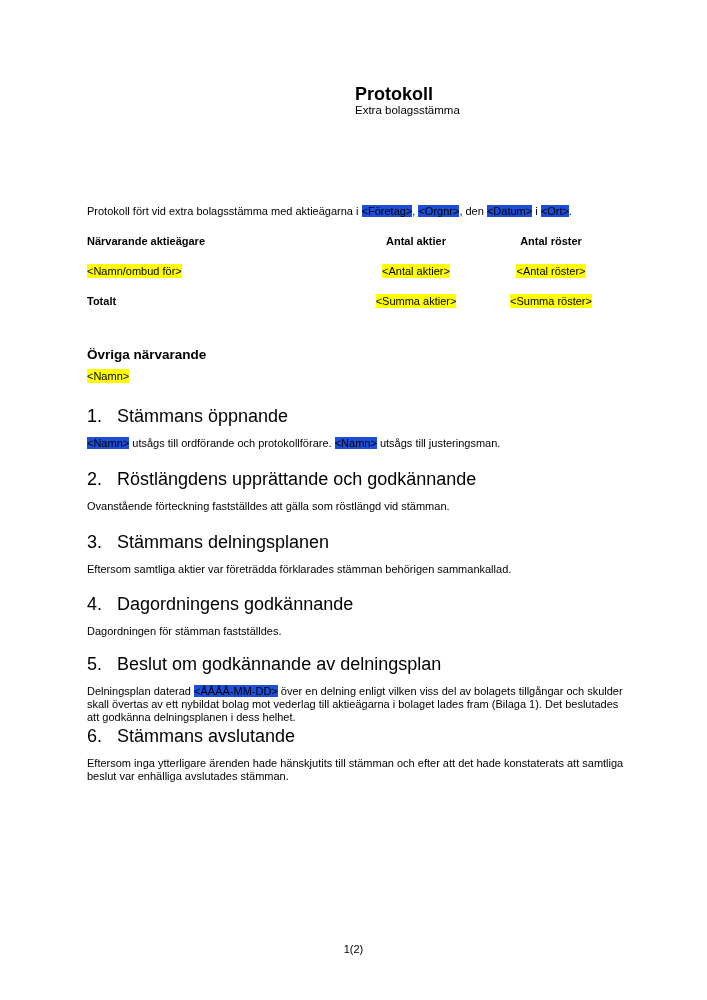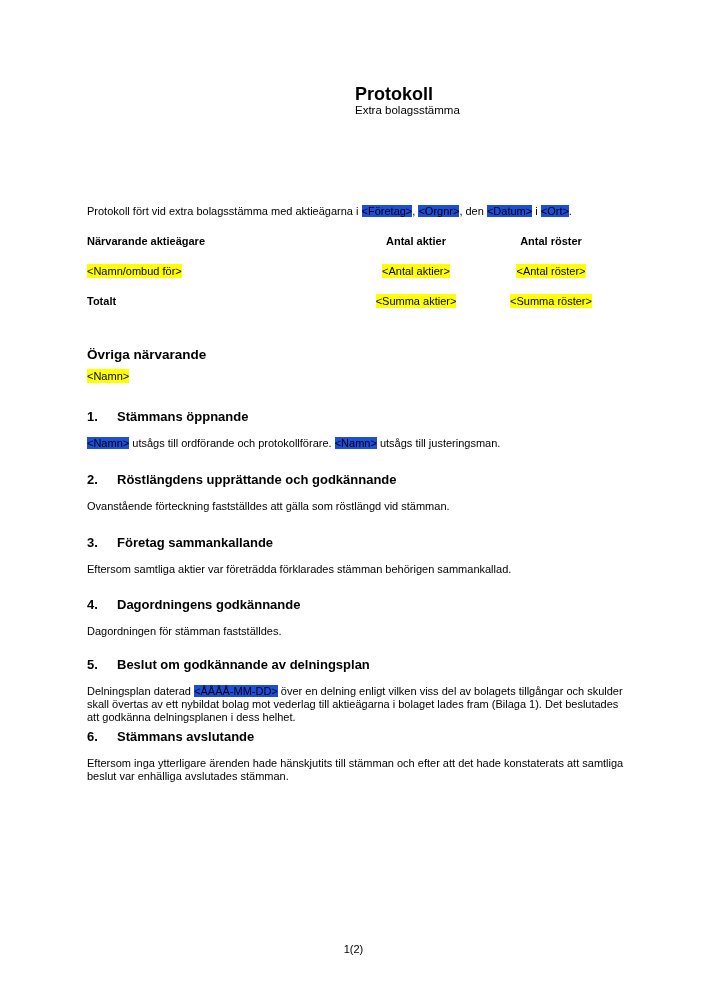--- a/index.html
+++ b/index.html
@@ -24,21 +24,21 @@
   .c1 { width:264px; text-align:left; }
   .c2 { width:130px; text-align:center; }
   .c3 { width:130px; margin-left:5px; text-align:center; }
   .hl-chip { display:inline-block; background:#ffff00; }
 
   #others { left:87px; top:346px; }
   #others h2 { font-size:13.5px; line-height:17px; font-weight:700; }
   #others .name-line { margin-top:6px; font-size:11px; line-height:14px; }
 
   .sec { left:87px; width:540px; }
-  .sec h2 { font-size:13px; line-height:17px; font-weight:700; }
+  .sec h2 { font-size:18px; line-height:17px; font-weight:400; }
   .sec .num { display:inline-block; width:30px; }
   .sec .body { margin-top:12px; font-size:11px; line-height:13px; }
 
   #sec-1 { top:408px; }
   #sec-2 { top:471px; }
   #sec-3 { top:534px; }
   #sec-4 { top:596px; }
   #sec-5 { top:656px; }
   #sec-6 { top:728px; }
 
@@ -83,21 +83,21 @@
     <h2><span class="num">1.</span><span>Stämmans öppnande</span></h2>
     <p class="body"><span class="hl">&lt;Namn&gt;</span><span> utsågs till ordförande och protokollförare. </span><span class="hl">&lt;Namn&gt;</span><span> utsågs till justeringsman.</span></p>
   </section>
 
   <section class="abs sec" id="sec-2">
     <h2><span class="num">2.</span><span>Röstlängdens upprättande och godkännande</span></h2>
     <p class="body"><span>Ovanstående förteckning fastställdes att gälla som röstlängd vid stämman.</span></p>
   </section>
 
   <section class="abs sec" id="sec-3">
-    <h2><span class="num">3.</span><span>Företag sammankallande</span></h2>
+    <h2><span class="num">3.</span><span>Stämmans delningsplanen</span></h2>
     <p class="body"><span>Eftersom samtliga aktier var företrädda förklarades stämman behörigen sammankallad.</span></p>
   </section>
 
   <section class="abs sec" id="sec-4">
     <h2><span class="num">4.</span><span>Dagordningens godkännande</span></h2>
     <p class="body"><span>Dagordningen för stämman fastställdes.</span></p>
   </section>
 
   <section class="abs sec" id="sec-5">
     <h2><span class="num">5.</span><span>Beslut om godkännande av delningsplan</span></h2>

